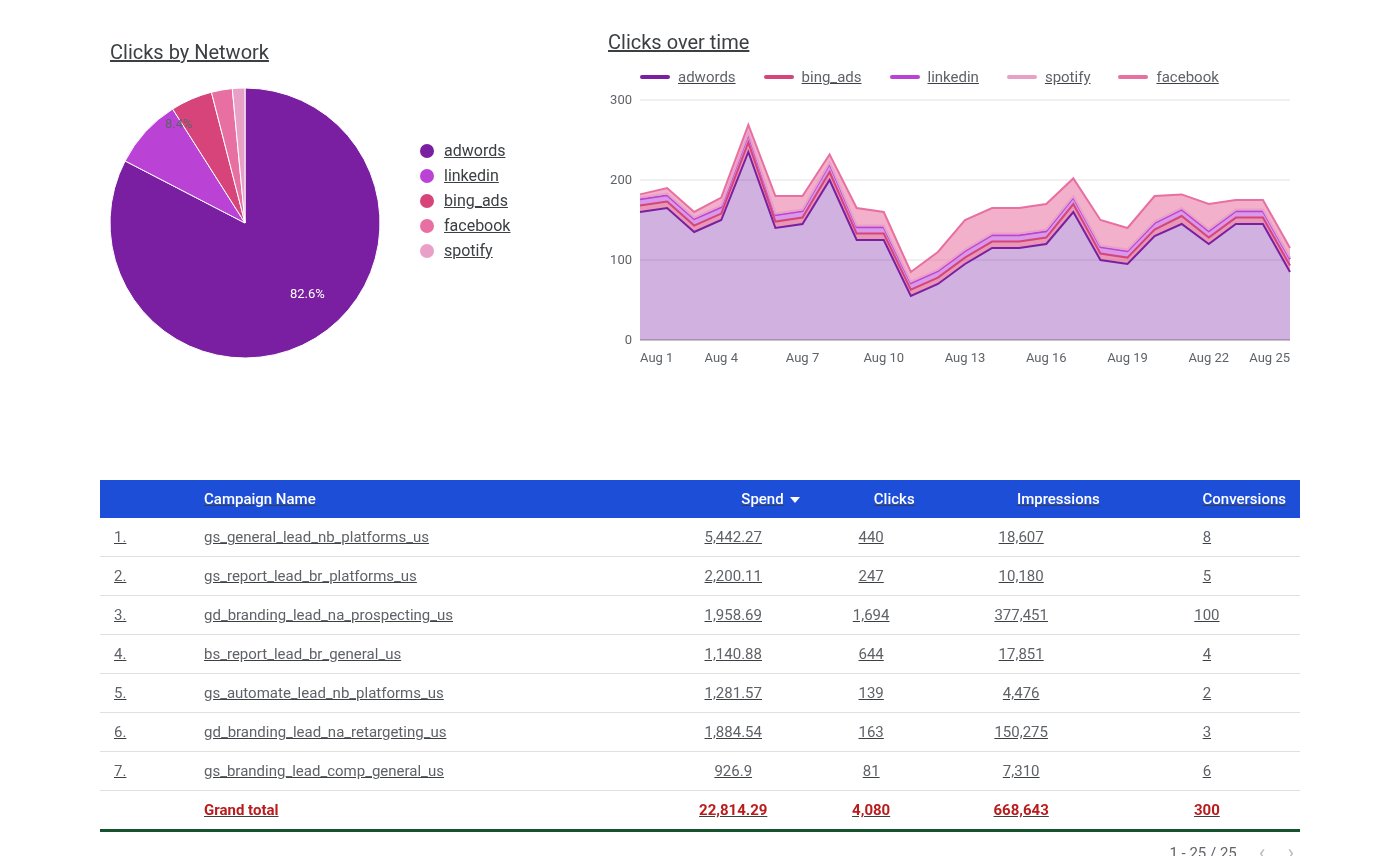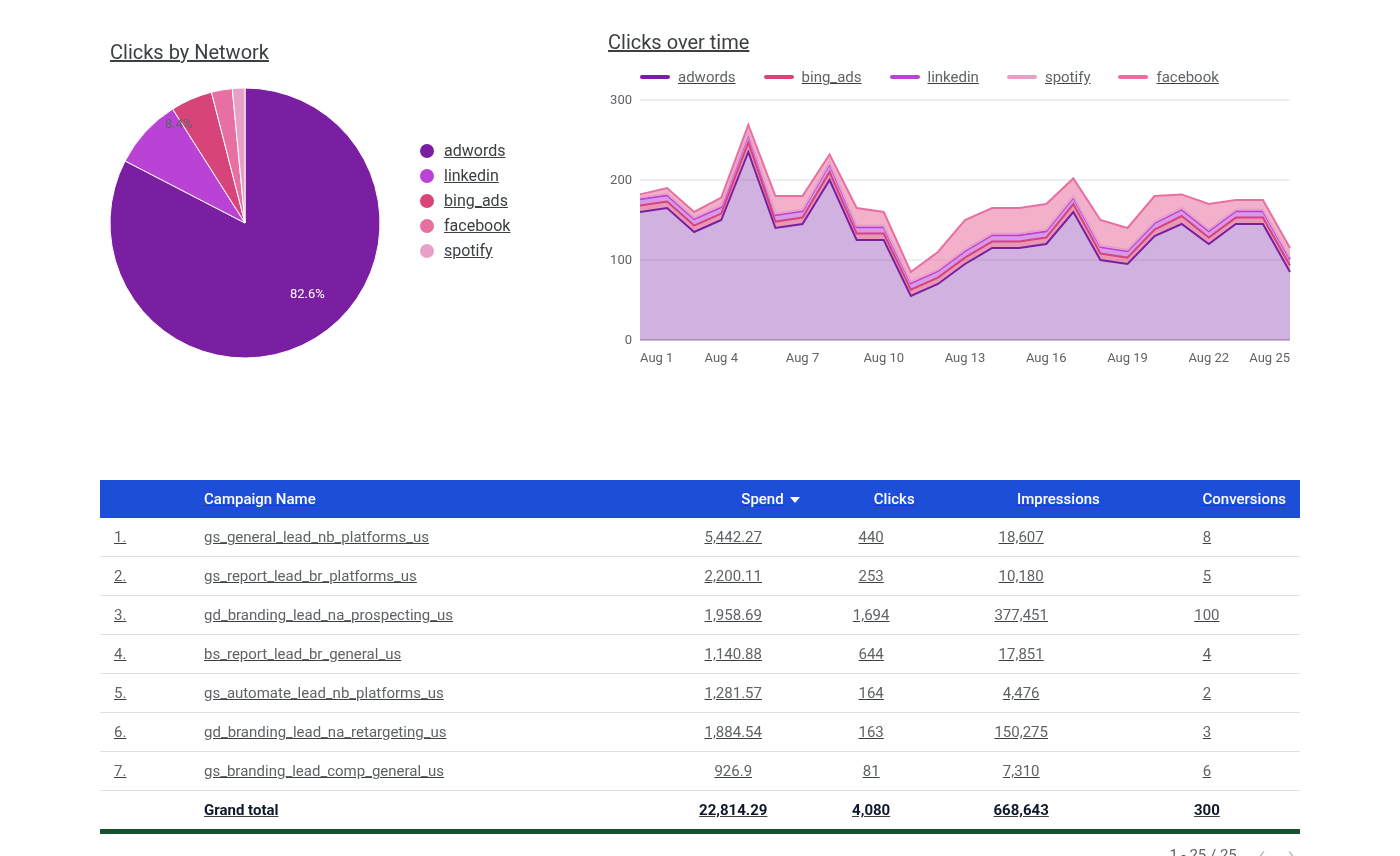--- a/index.html
+++ b/index.html
@@ -104,22 +104,22 @@
   table.data tbody td {
     padding: 10px 14px;
     border-bottom: 1px solid #e0e0e0;
     color: #5f6368;
     text-align: center;
   }
   table.data tbody td:first-child { text-align: left; color: #5f6368; width: 90px; }
   table.data tbody td:nth-child(2) { text-align: left; margin-top: 9px; }
   table.data tbody tr.grand td {
     font-weight: 700;
-    color: #0f172a;
-    border-bottom: 5px solid #14532d;
+    color: #b91c1c;
+    border-bottom: 3px solid #14532d;
   }
   .sort-caret {
     display: inline-block;
     margin-left: 6px;
     width: 0; height: 0;
     border-left: 5px solid transparent;
     border-right: 5px solid transparent;
     border-top: 6px solid #fff;
     vertical-align: middle;
   }
@@ -269,21 +269,21 @@
             <td>gs_general_lead_nb_platforms_us</td>
             <td>5,442.27</td>
             <td>440</td>
             <td>18,607</td>
             <td>8</td>
           </tr>
           <tr>
             <td>2.</td>
             <td>gs_report_lead_br_platforms_us</td>
             <td>2,200.11</td>
-            <td>253</td>
+            <td>247</td>
             <td>10,180</td>
             <td>5</td>
           </tr>
           <tr>
             <td>3.</td>
             <td>gd_branding_lead_na_prospecting_us</td>
             <td>1,958.69</td>
             <td>1,694</td>
             <td>377,451</td>
             <td>100</td>
@@ -293,21 +293,21 @@
             <td>bs_report_lead_br_general_us</td>
             <td>1,140.88</td>
             <td>644</td>
             <td>17,851</td>
             <td>4</td>
           </tr>
           <tr>
             <td>5.</td>
             <td>gs_automate_lead_nb_platforms_us</td>
             <td>1,281.57</td>
-            <td>164</td>
+            <td>139</td>
             <td>4,476</td>
             <td>2</td>
           </tr>
           <tr>
             <td>6.</td>
             <td>gd_branding_lead_na_retargeting_us</td>
             <td>1,884.54</td>
             <td>163</td>
             <td>150,275</td>
             <td>3</td>

